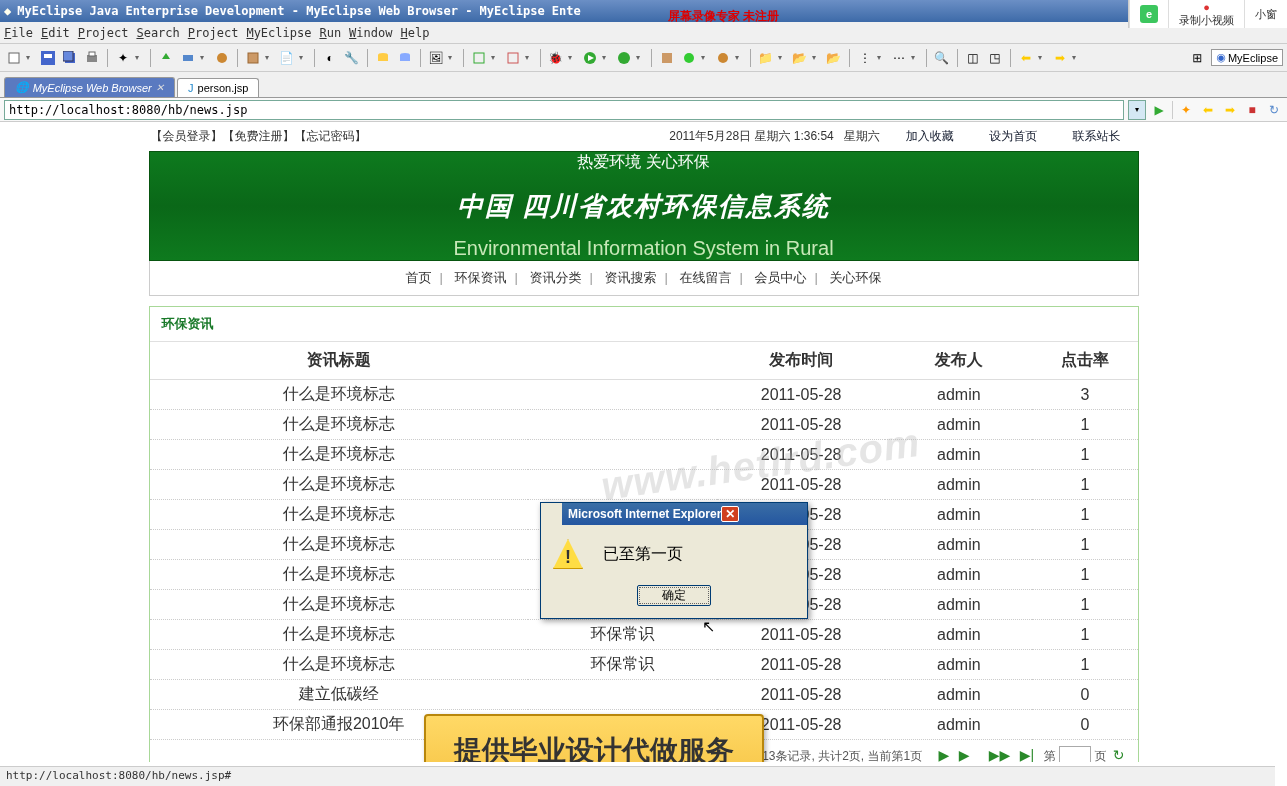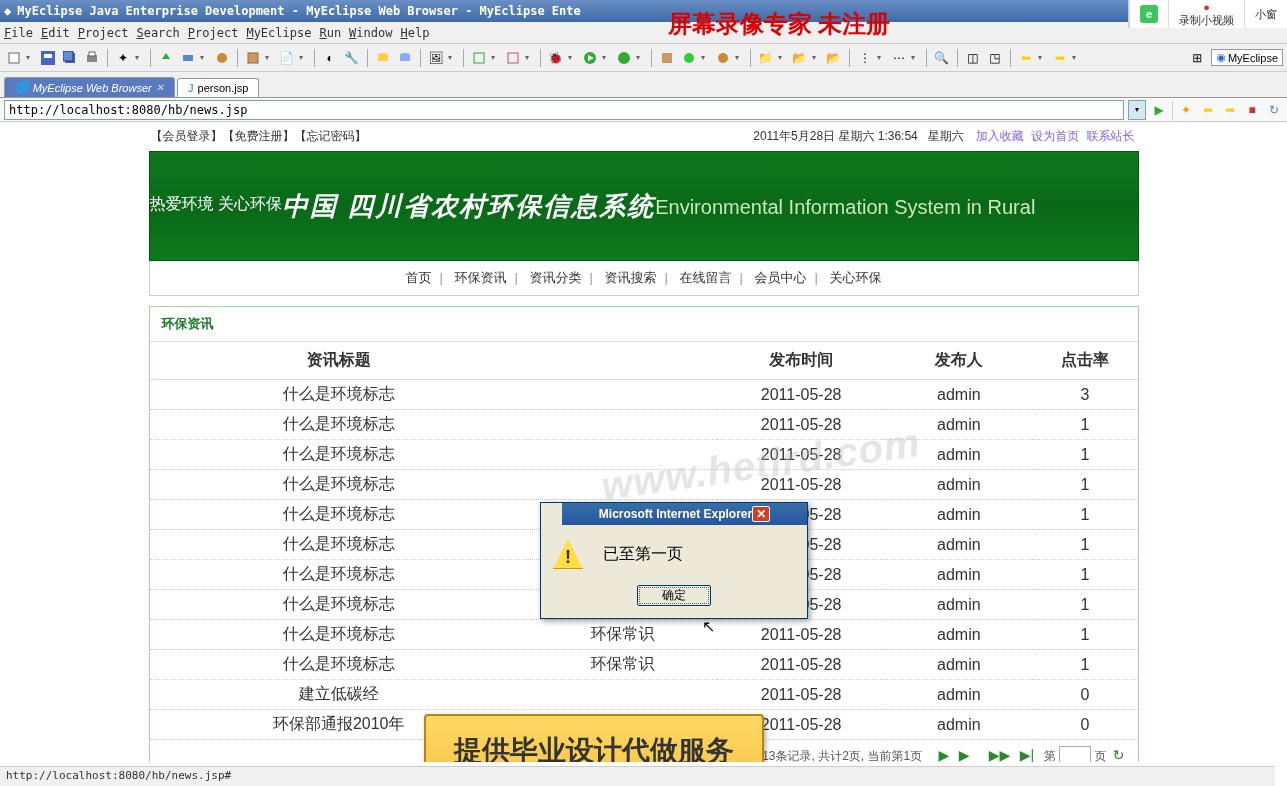--- a/index.html
+++ b/index.html
@@ -1,20 +1,20 @@
 <!DOCTYPE html>
 <html><head>
 <meta charset="utf-8">
 <style>
 * { margin: 0; padding: 0; box-sizing: border-box; }
 body { font-family: "Microsoft YaHei", Arial, sans-serif; font-size: 12px; background: #fff; overflow: hidden; }
 
 .title-bar { background: linear-gradient(#6b8fc5, #3d6aa8); height: 22px; display: flex; align-items: center; padding: 0 4px; color: #fff; font-family: "SimSun", monospace; font-weight: bold; position: relative; }
 .title-bar .logo { margin-right: 6px; color: #ffe; }
-.title-overlay { position: absolute; left: 668px; color: #d00; font-size: 24px; font-weight: bold; font-family: "SimSun"; z-index: 5; top: 8px;}
+.title-overlay { position: absolute; left: 668px; color: #d00; font-size: 12px; font-weight: bold; font-family: "SimSun"; z-index: 5; top: 8px;}
 .title-right-panel { position: absolute; right: 0; top: 0; background: #fff; height: 28px; display: flex; align-items: center; border-left: 1px solid #ccc; }
 .title-right-panel .seg { padding: 0 10px; font-size: 11px; color: #333; border-left: 1px solid #ddd; height: 100%; display: flex; flex-direction: column; justify-content: center; align-items: center; }
 .title-right-panel .green-icon { width: 18px; height: 18px; background: #3cc65e; border-radius: 3px; color: #fff; display: flex; align-items: center; justify-content: center; font-weight: bold; }
 
 .menu-bar { background: #f0f0f0; height: 22px; display: flex; align-items: center; padding: 0 4px; border-bottom: 1px solid #ccc; font-family: "SimSun", monospace; color: #333; }
 .menu-bar span { margin-right: 8px; cursor: default; }
 .menu-bar span::first-letter { text-decoration: underline; }
 
 .toolbar { background: #f0f0f0; height: 28px; display: flex; align-items: center; padding: 0 4px; border-bottom: 1px solid #ccc; gap: 2px; }
 .toolbar .btn { width: 20px; height: 20px; display: flex; align-items: center; justify-content: center; cursor: pointer; border: 1px solid transparent; }
@@ -31,23 +31,23 @@
 
 .address-bar { height: 24px; display: flex; align-items: center; padding: 2px 4px; border-bottom: 1px solid #ccc; background: #f8f8f8; gap: 4px; }
 .address-bar input { flex: 1; border: 1px solid #7a9; padding: 2px 4px; font-family: monospace; font-size: 12px; }
 .address-bar .addr-dd { width: 18px; height: 20px; background: #d4e8f4; border: 1px solid #7a9; display:flex; align-items:center; justify-content:center; font-size:8px;}
 .address-bar .nav-icon { width: 18px; height: 18px; display:flex; align-items:center; justify-content:center; }
 
 .content { height: 640px; overflow: auto; background: #fff; position: relative; }
 .page { width: 990px; margin: 0 auto; }
 
 .top-links { display: flex; justify-content: space-between; padding: 6px 2px; font-size: 12px; color: #333; }
-.top-links a { color: #8b5cf6; text-decoration: none; margin: 0 2px; }
-
-.banner { background: linear-gradient(#0e7a1e, #0a6818, #0e7a1e); height: 110px; display: flex; flex-direction: row; align-items: center; justify-content: flex-start; color: #fff; border: 1px solid #085510; }
+.top-links a { color: #0f172a; text-decoration: none; margin: 0 16px; }
+
+.banner { background: linear-gradient(#0e7a1e, #0a6818, #0e7a1e); height: 110px; display: flex; flex-direction: column; align-items: center; justify-content: space-between; color: #fff; border: 1px solid #085510; }
 .banner .line1 { font-size: 16px; margin-bottom: 4px; }
 .banner .line2 { font-size: 26px; font-weight: bold; letter-spacing: 2px; font-style: italic; }
 .banner .line3 { font-size: 20px; color: #c8e8b8; margin-top: 2px; }
 
 .nav { background: #fff; border: 1px solid #ccc; border-top: none; padding: 8px 0; text-align: center; font-size: 13px; }
 .nav a { color: #333; text-decoration: none; }
 .nav .nsep { color: #999; margin: 0 8px; }
 
 .section { border: 1px solid #a8d898; margin-top: 10px; }
 .section-title { padding: 8px 12px; color: #1a7a2a; font-weight: bold; font-size: 13px; border-bottom: 1px solid #e0e0e0; }
@@ -64,21 +64,21 @@
 .pagination input { width: 32px; border: 1px solid #aaa; padding: 1px; text-align:center; }
 
 .footer-banner { margin-top: 6px; height: 78px; background: linear-gradient(#f0f8e8, #e0f0d0); border: 1px solid #a8d898; display: flex; align-items: center; padding: 0 18px; position: relative; overflow: hidden; }
 .footer-banner .big-text { color: #1a7a2a; font-size: 30px; font-weight: bold; font-family: "Times New Roman", serif; }
 .footer-banner .person { position: absolute; right: 8px; bottom: 0; width: 140px; height: 78px; background: radial-gradient(circle at 40% 30%, #f5d5b5 20%, transparent 21%), #e8d5c0; border-radius: 40% 40% 0 0; }
 
 .status-bar { position: fixed; bottom: 0; left: 0; right: 12px; height: 20px; background: #f0f0f0; border-top: 1px solid #ccc; padding: 2px 6px; font-family: monospace; font-size: 11px; color: #333; }
 
 
 .dialog { position: absolute; left: 540px; top: 380px; width: 268px; background: #ece9d8; border: 1px solid #003c74; box-shadow: 2px 2px 6px rgba(0,0,0,.4); z-index: 100; }
-.dialog-title { background: linear-gradient(#3a6ea5, #2456a0); color: #fff; padding: 3px 6px; font-size: 12px; display: flex; justify-content: center; align-items: center; font-weight:bold;margin-left:21px; }
+.dialog-title { background: linear-gradient(#3a6ea5, #2456a0); color: #fff; padding: 3px 6px; font-size: 12px; display: flex; justify-content: flex-start; align-items: center; font-weight:bold;margin-left:21px; }
 .dialog-title .dx { background: #d04020; color:#fff; border:1px solid #fff; width:18px; height:16px; text-align:center; font-weight:bold; line-height:14px; border-radius:2px; cursor:pointer;}
 .dialog-body { padding: 14px 12px 10px; display: flex; align-items: center; gap: 12px; }
 .dialog-body .warn-icon { width: 30px; height: 30px; background: #ffdd44; border: 1px solid #cc9900; clip-path: polygon(50% 0, 100% 100%, 0 100%); display:flex; align-items:center; justify-content:center; font-weight:bold; font-size:18px; color:#333; padding-top:6px;}
 .dialog-body .msg { font-size: 16px; color: #000; margin-left: 8px;}
 .dialog-foot { text-align: center; padding: 6px 0 12px; }
 .dialog-foot button { padding: 1px 24px; border: 1px solid #003c74; background: #ece9d8; font-size: 12px; border-radius:2px; outline: 1px dotted #666; outline-offset: -3px;}
 
 .cursor-arrow { position: absolute; left: 702px; top: 495px; font-size: 16px; color: #000; z-index: 101; pointer-events: none; }
 
 

